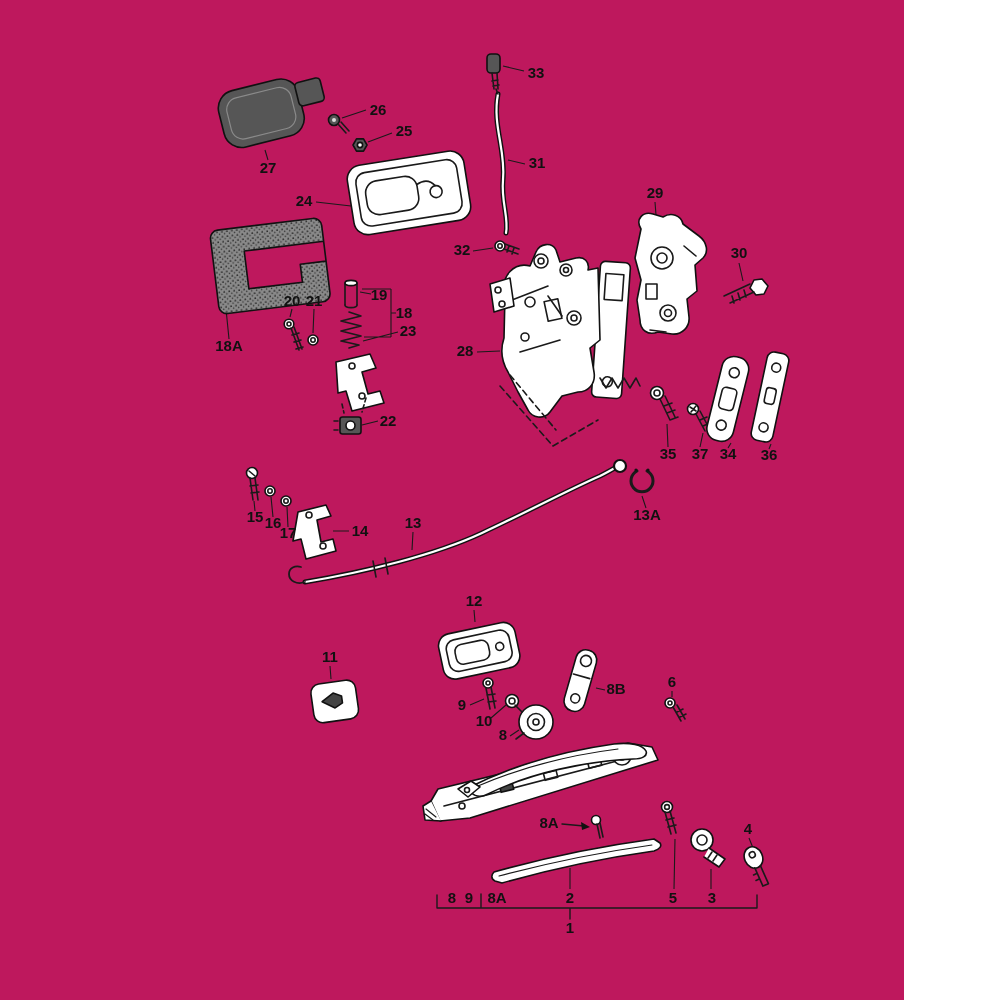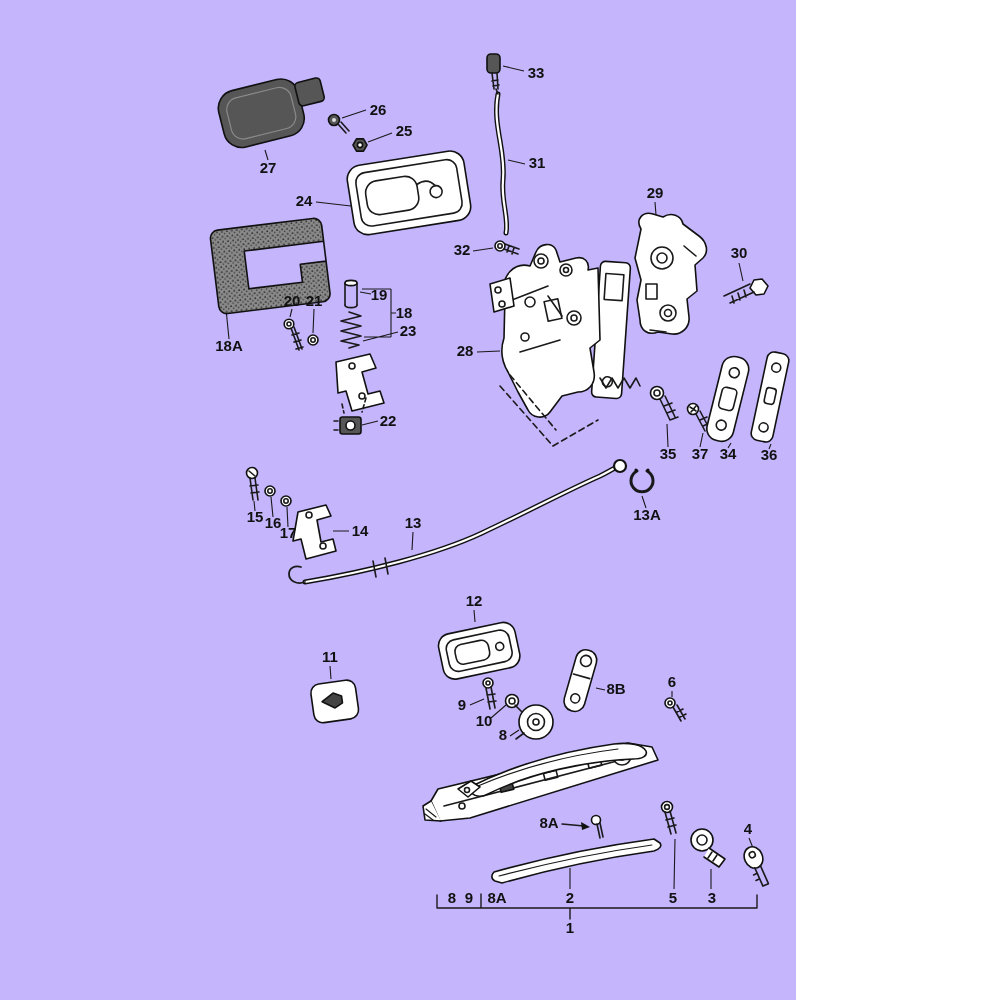--- a/index.html
+++ b/index.html
@@ -1,16 +1,16 @@
 <!DOCTYPE html>
 <html><head>
 <meta charset="utf-8">
 <style>
   html,body{margin:0;padding:0;background:#ffffff;}
-  .stage{position:relative;width:796px;height:1000px;background:#c4b5fd;overflow:hidden;
+  .stage{position:relative;width:904px;height:1000px;background:#be185d;overflow:hidden;
          font-family:"Liberation Sans",sans-serif;}
   svg{display:block}
   .ln{stroke:#1a1a1a;stroke-width:1.6;fill:none;stroke-linecap:round;stroke-linejoin:round;}
   .leader{stroke:#1a1a1a;stroke-width:1.1;fill:none;}
   .labels text{font-family:"Liberation Sans",sans-serif;font-size:15px;font-weight:bold;
                fill:#111;text-anchor:middle;}
 </style>
 </head>
 <body>
 

